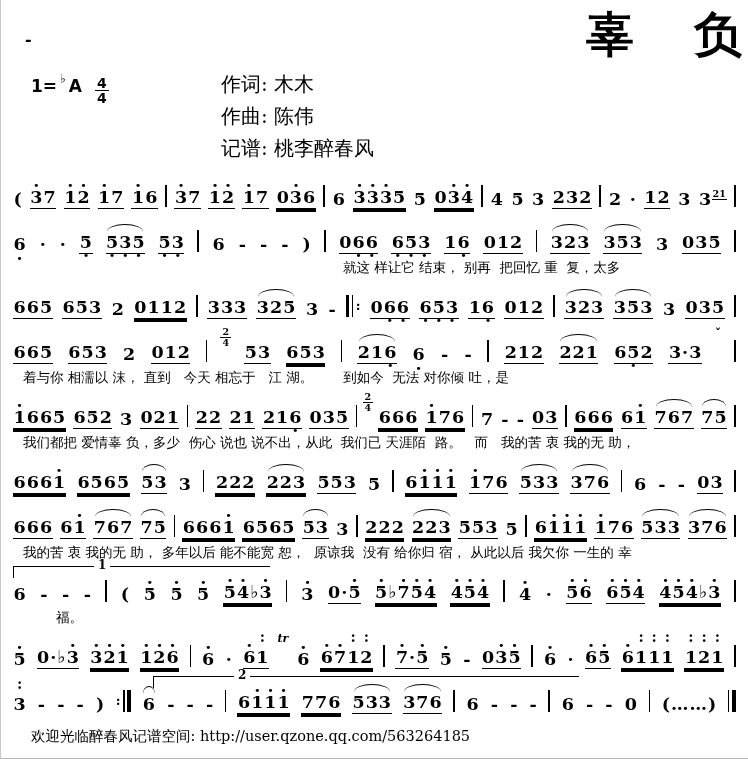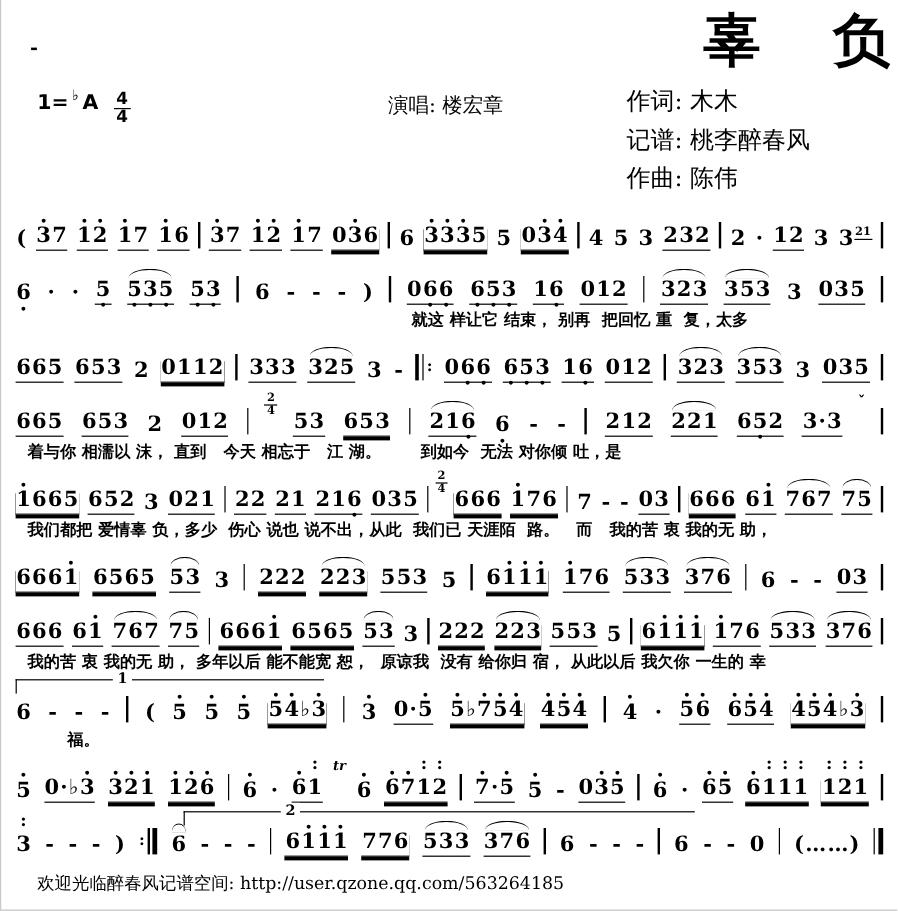--- a/index.html
+++ b/index.html
@@ -33,21 +33,21 @@
   .lines{padding:6px 0 0 0;}
   .line{position:relative;margin-bottom:4px;}
   .music-row{
     display:flex;justify-content:space-between;align-items:flex-end;
     min-height:30px;padding:8px 10px 3px 10px;
     font-family:"DejaVu Serif", serif;
     font-weight:bold;font-size:17.5px;line-height:1.05;white-space:nowrap;
   }
   .lyrics-row{
     font-size:13.5px;height:19px;line-height:19px;
-    padding-left:22px;white-space:pre;margin-top:1px;font-weight:bold;
+    padding-left:22px;white-space:pre;margin-top:1px;
   }
   .lp340{padding-left:342px;}
   .lp55{padding-left:55px;}
   .lp160{padding-left:158px;}
 
   .grp{position:relative;display:inline-block;margin:0 2px;}
   .u1{border-bottom:1.5px solid #000;padding-bottom:1.5px;}
   .u2{border-bottom:1.5px solid #000;padding-bottom:1.5px;box-shadow:0 3px 0 #000;}
   .nc{position:relative;display:inline-block;padding:0 0.5px;}
   .da::before{content:"·";position:absolute;left:50%;transform:translateX(-50%);
@@ -85,25 +85,24 @@
   <div class="meta">
     <div class="keysig">
       <span>1=</span>
         <span class="flat">♭</span>
         <span>A</span>
       <span class="frac">
         <span class="top">4</span>
         <span>4</span>
       </span>
     </div>
-    <div class="singer">演唱: 楼宏章</div>
     <div class="credits">
       <div>作词: 木木</div>
+      <div>作曲: 陈伟</div>
       <div>记谱: 桃李醉春风</div>
-      <div>作曲: 陈伟</div>
     </div>
   </div>
 
   <div class="lines">
     <div class="line">
       <div class="music-row">
           <span class="grp"><span class="nc">(</span></span>
           <span class="grp u1"><span class="nc da">3</span><span class="nc">7</span></span>
           <span class="grp u1"><span class="nc da">1</span><span class="nc da">2</span></span>
           <span class="grp u1"><span class="nc da">1</span><span class="nc">7</span></span>

